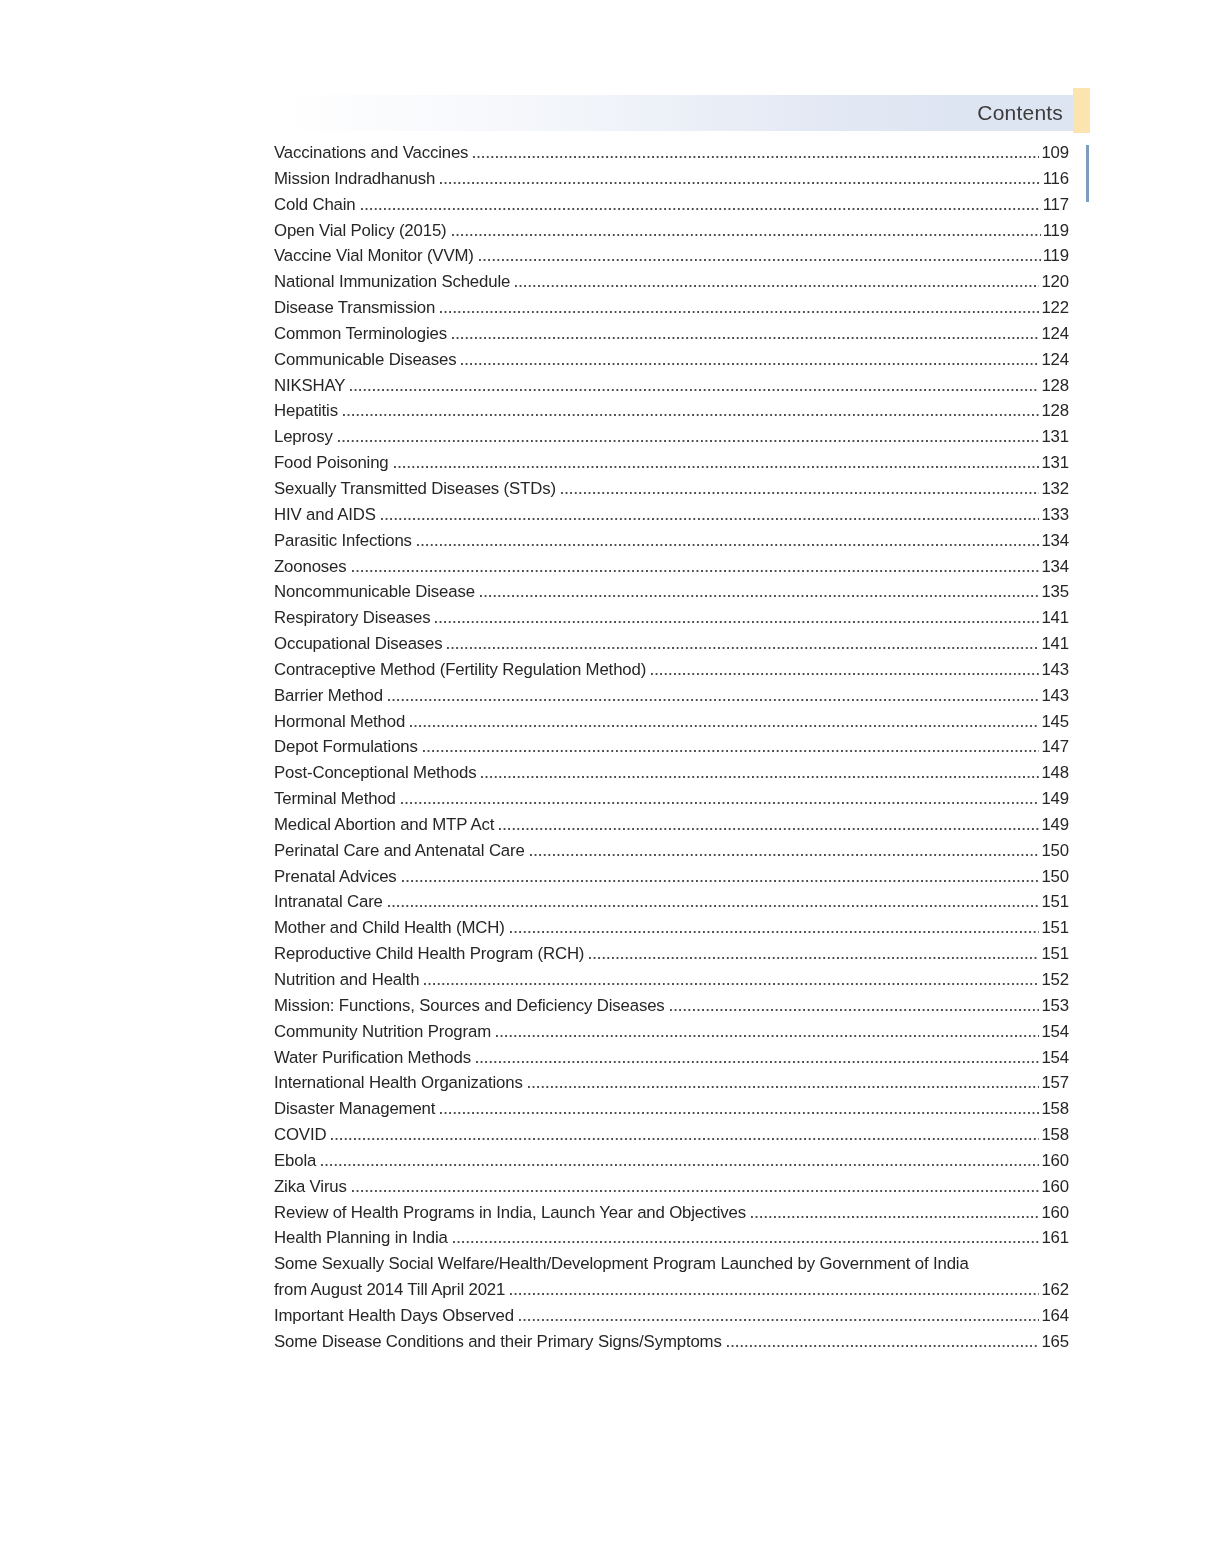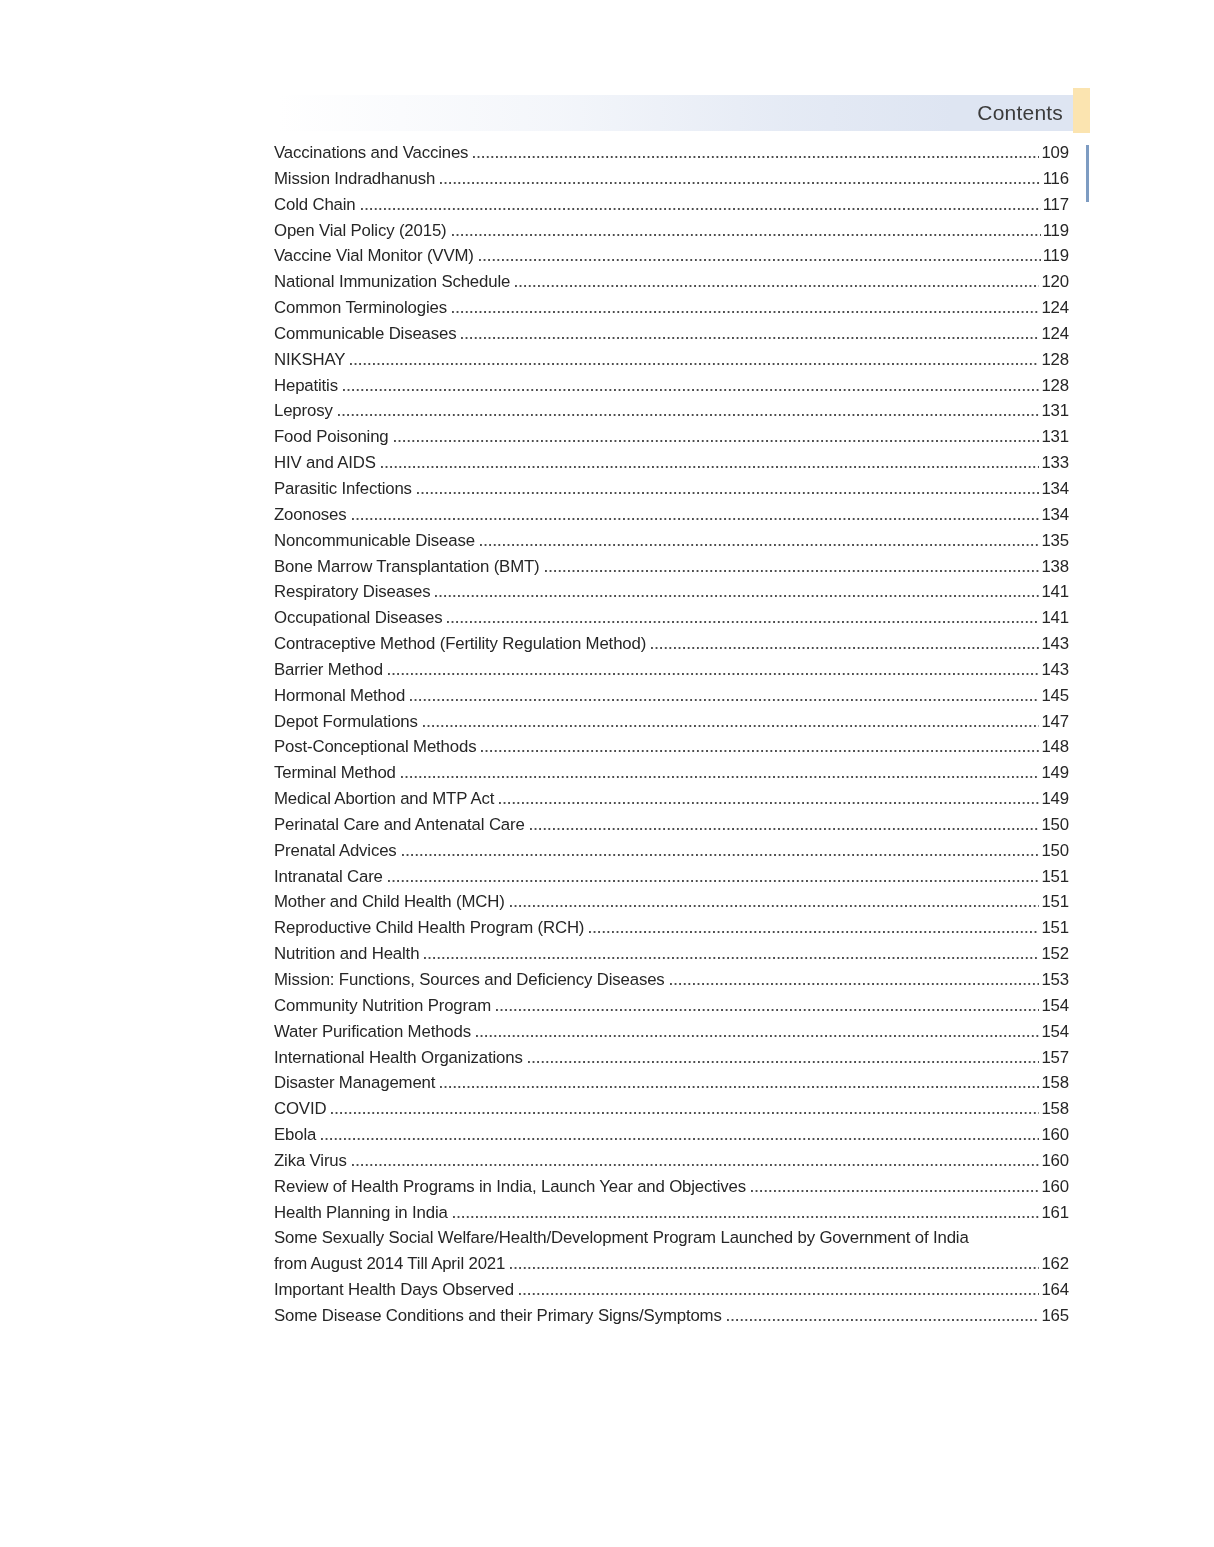--- a/index.html
+++ b/index.html
@@ -126,20 +126,25 @@
         <span class="t">Vaccine Vial Monitor (VVM)</span>
         <span class="leader"></span>
         <span class="p">119</span>
       </div>
       <div class="row">
         <span class="t">National Immunization Schedule</span>
         <span class="leader"></span>
         <span class="p">120</span>
       </div>
       <div class="row">
+        <span class="t">Disease Transmission</span>
+        <span class="leader"></span>
+        <span class="p">122</span>
+      </div>
+      <div class="row">
         <span class="t">Common Terminologies</span>
         <span class="leader"></span>
         <span class="p">124</span>
       </div>
       <div class="row">
         <span class="t">Communicable Diseases</span>
         <span class="leader"></span>
         <span class="p">124</span>
       </div>
       <div class="row">
@@ -156,43 +161,43 @@
         <span class="t">Leprosy</span>
         <span class="leader"></span>
         <span class="p">131</span>
       </div>
       <div class="row">
         <span class="t">Food Poisoning</span>
         <span class="leader"></span>
         <span class="p">131</span>
       </div>
       <div class="row">
+        <span class="t">Sexually Transmitted Diseases (STDs)</span>
+        <span class="leader"></span>
+        <span class="p">132</span>
+      </div>
+      <div class="row">
         <span class="t">HIV and AIDS</span>
         <span class="leader"></span>
         <span class="p">133</span>
       </div>
       <div class="row">
         <span class="t">Parasitic Infections</span>
         <span class="leader"></span>
         <span class="p">134</span>
       </div>
       <div class="row">
         <span class="t">Zoonoses</span>
         <span class="leader"></span>
         <span class="p">134</span>
       </div>
       <div class="row">
         <span class="t">Noncommunicable Disease</span>
         <span class="leader"></span>
         <span class="p">135</span>
-      </div>
-      <div class="row">
-        <span class="t">Bone Marrow Transplantation (BMT)</span>
-        <span class="leader"></span>
-        <span class="p">138</span>
       </div>
       <div class="row">
         <span class="t">Respiratory Diseases</span>
         <span class="leader"></span>
         <span class="p">141</span>
       </div>
       <div class="row">
         <span class="t">Occupational Diseases</span>
         <span class="leader"></span>
         <span class="p">141</span>

